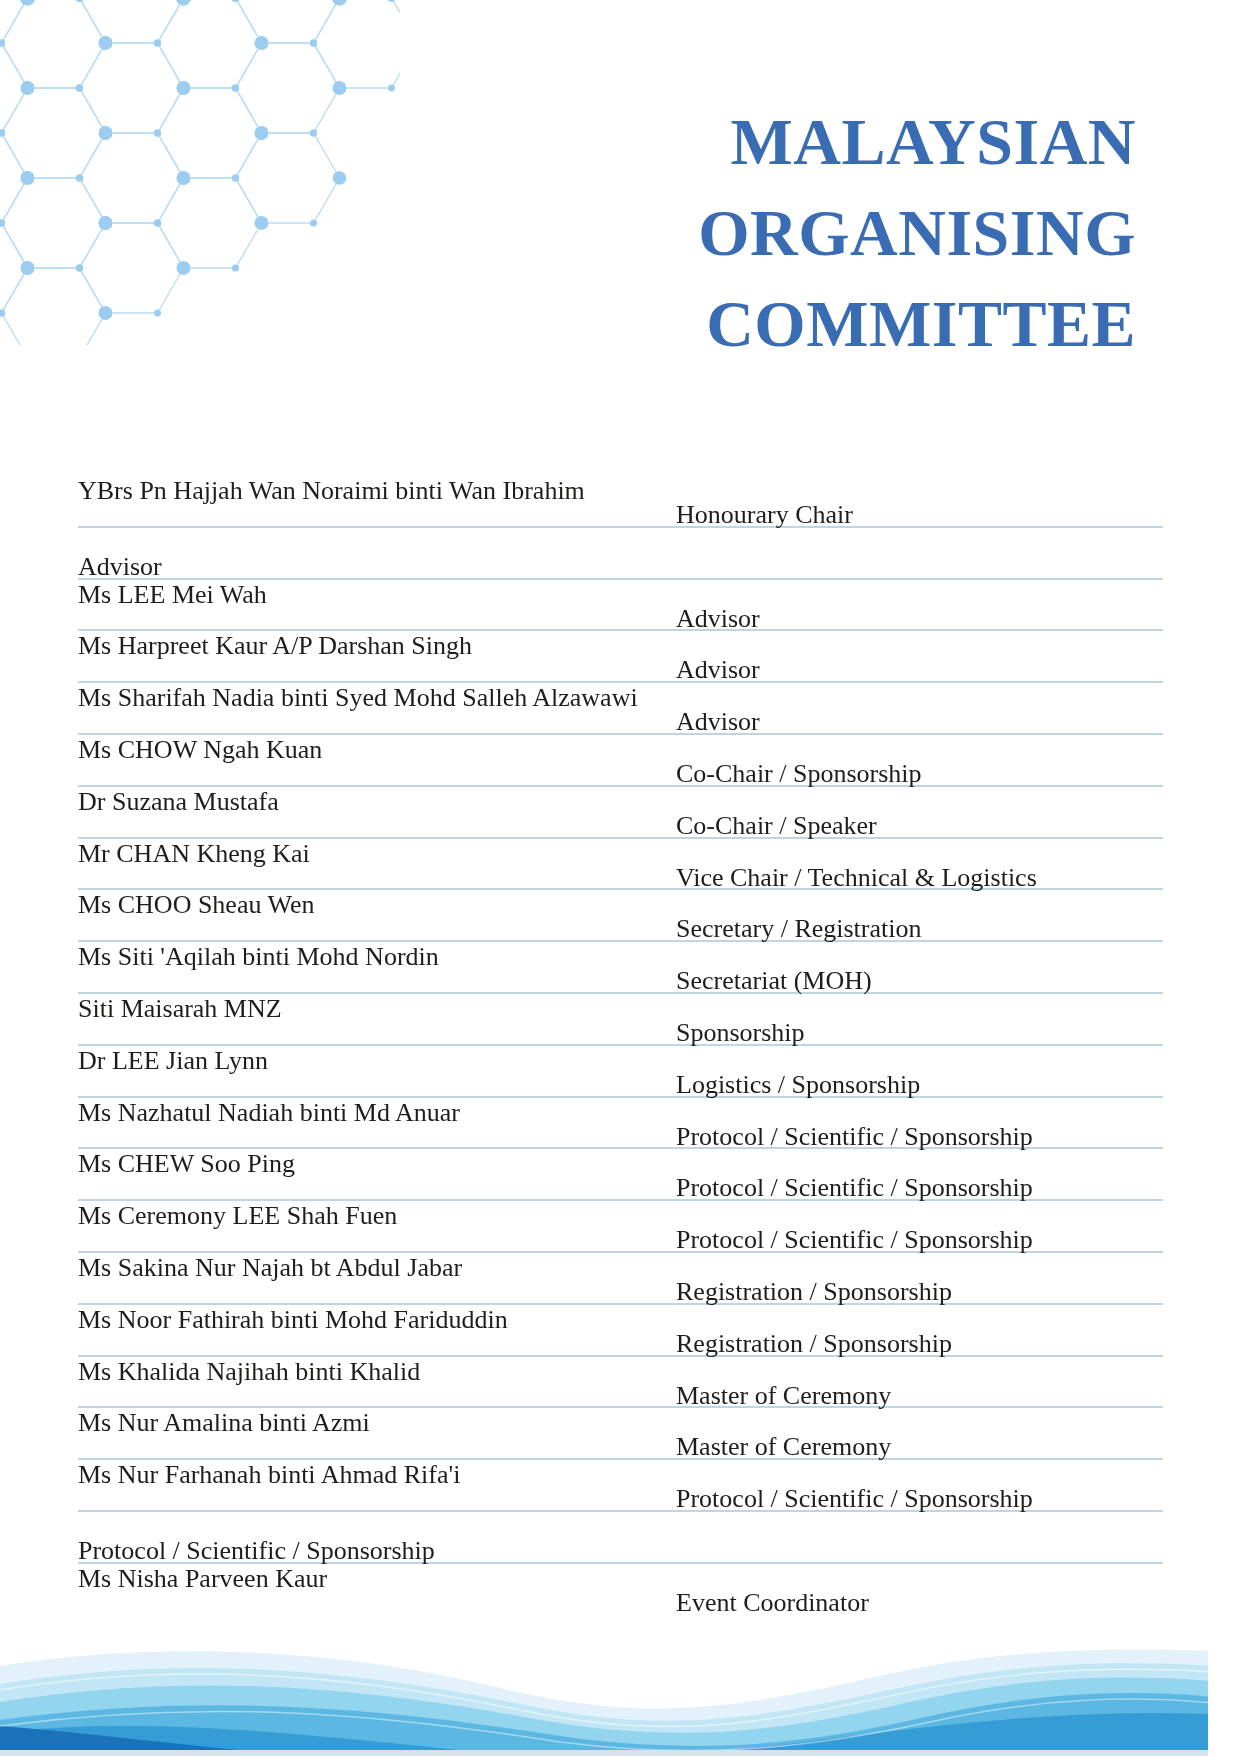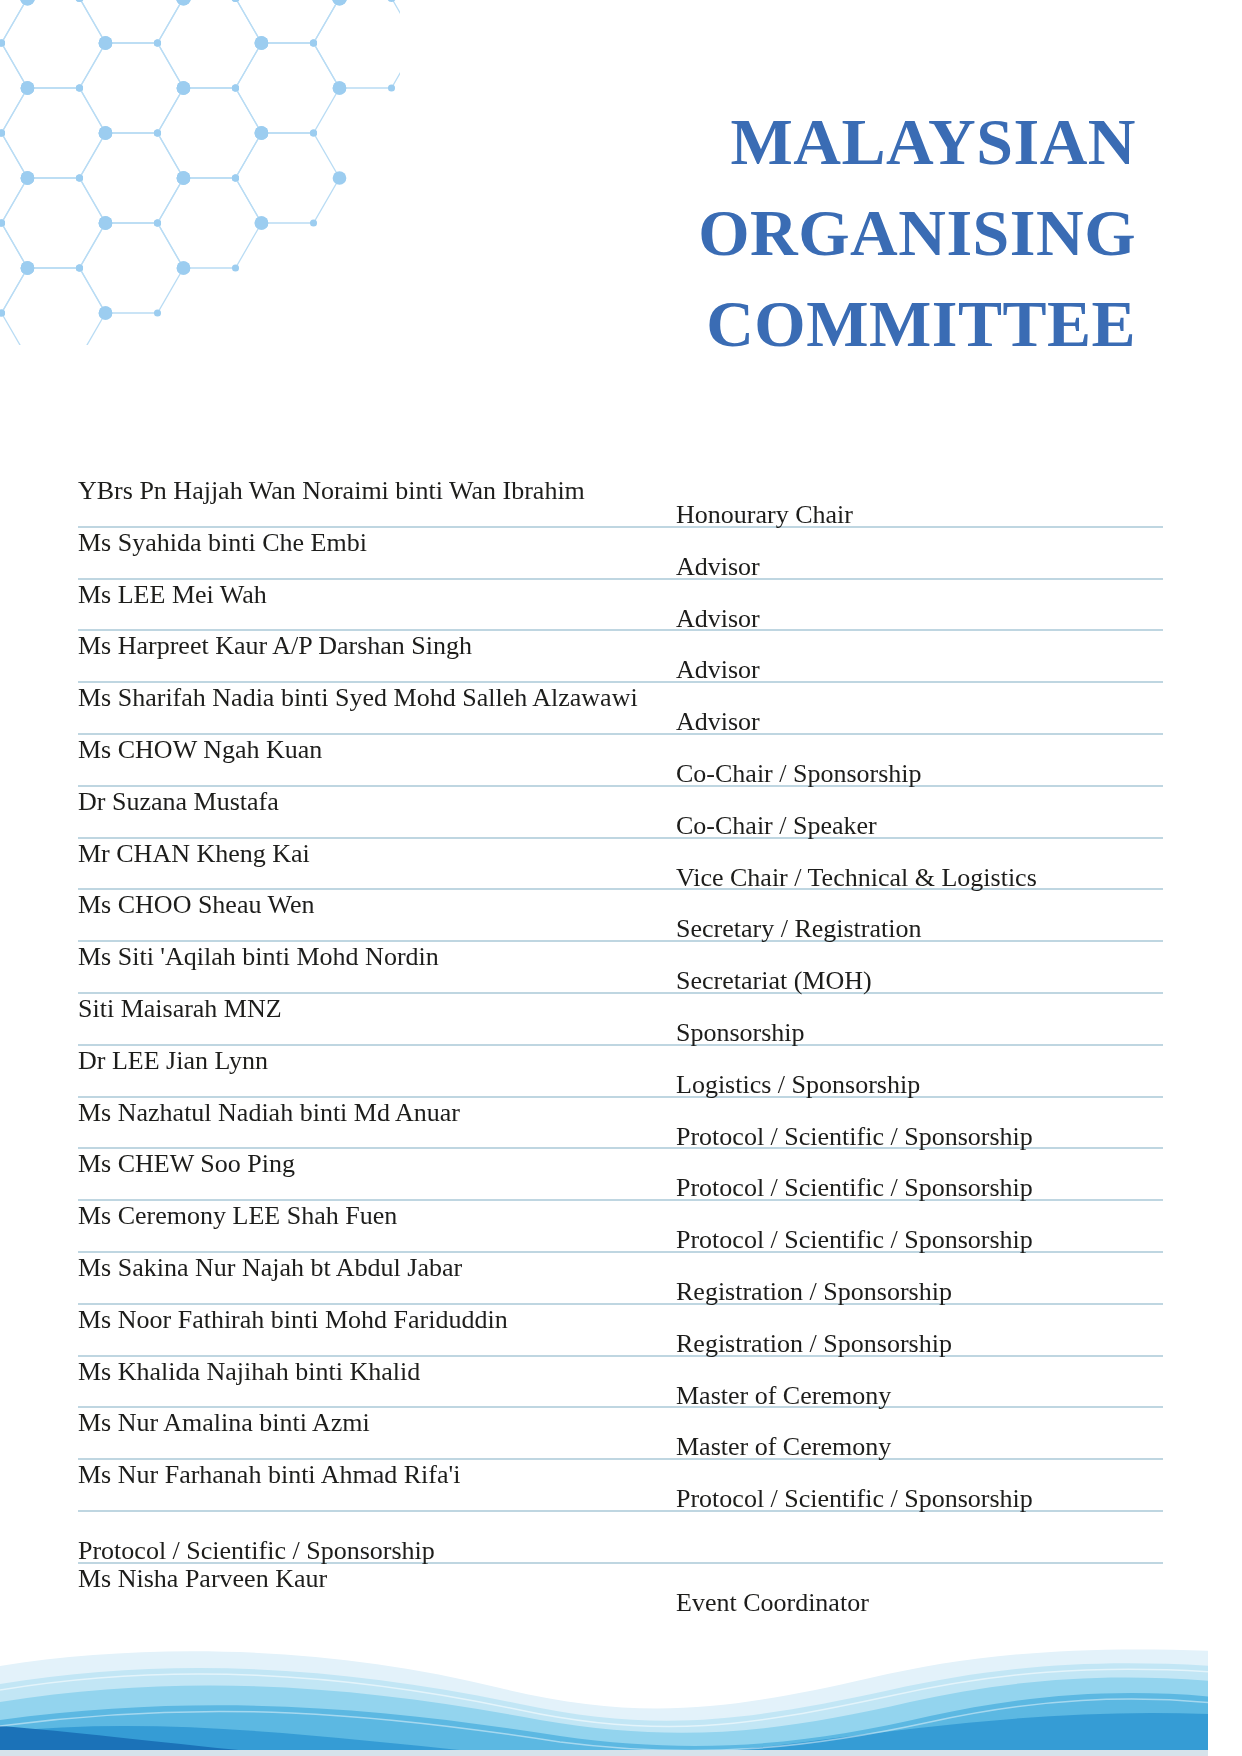--- a/index.html
+++ b/index.html
@@ -198,21 +198,20 @@
     <div>COMMITTEE</div>
   </header>
 
   <main id="rows" class="table">
     <div class="row">
       <span class="name">YBrs Pn Hajjah Wan Noraimi binti Wan Ibrahim</span>
       <span class="role">Honourary Chair</span>
     </div>
 
     <div class="row">
-      <span class="name">Ms Syahida binti Che Embi</span>
       <span class="role">Advisor</span>
     </div>
 
     <div class="row">
       <span class="name">Ms LEE Mei Wah</span>
       <span class="role">Advisor</span>
     </div>
 
     <div class="row">
       <span class="name">Ms Harpreet Kaur A/P Darshan Singh</span>

